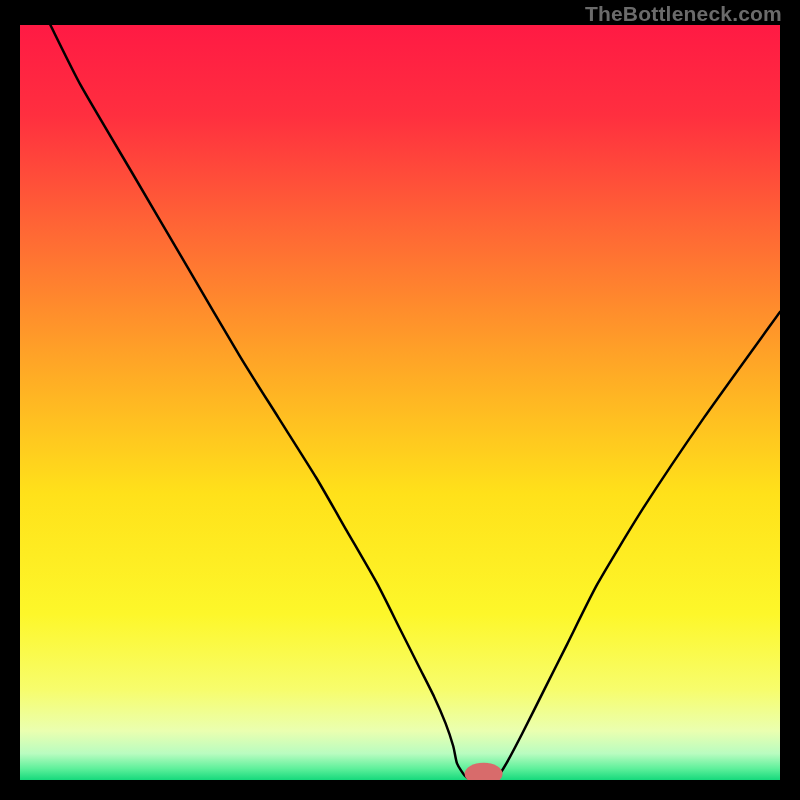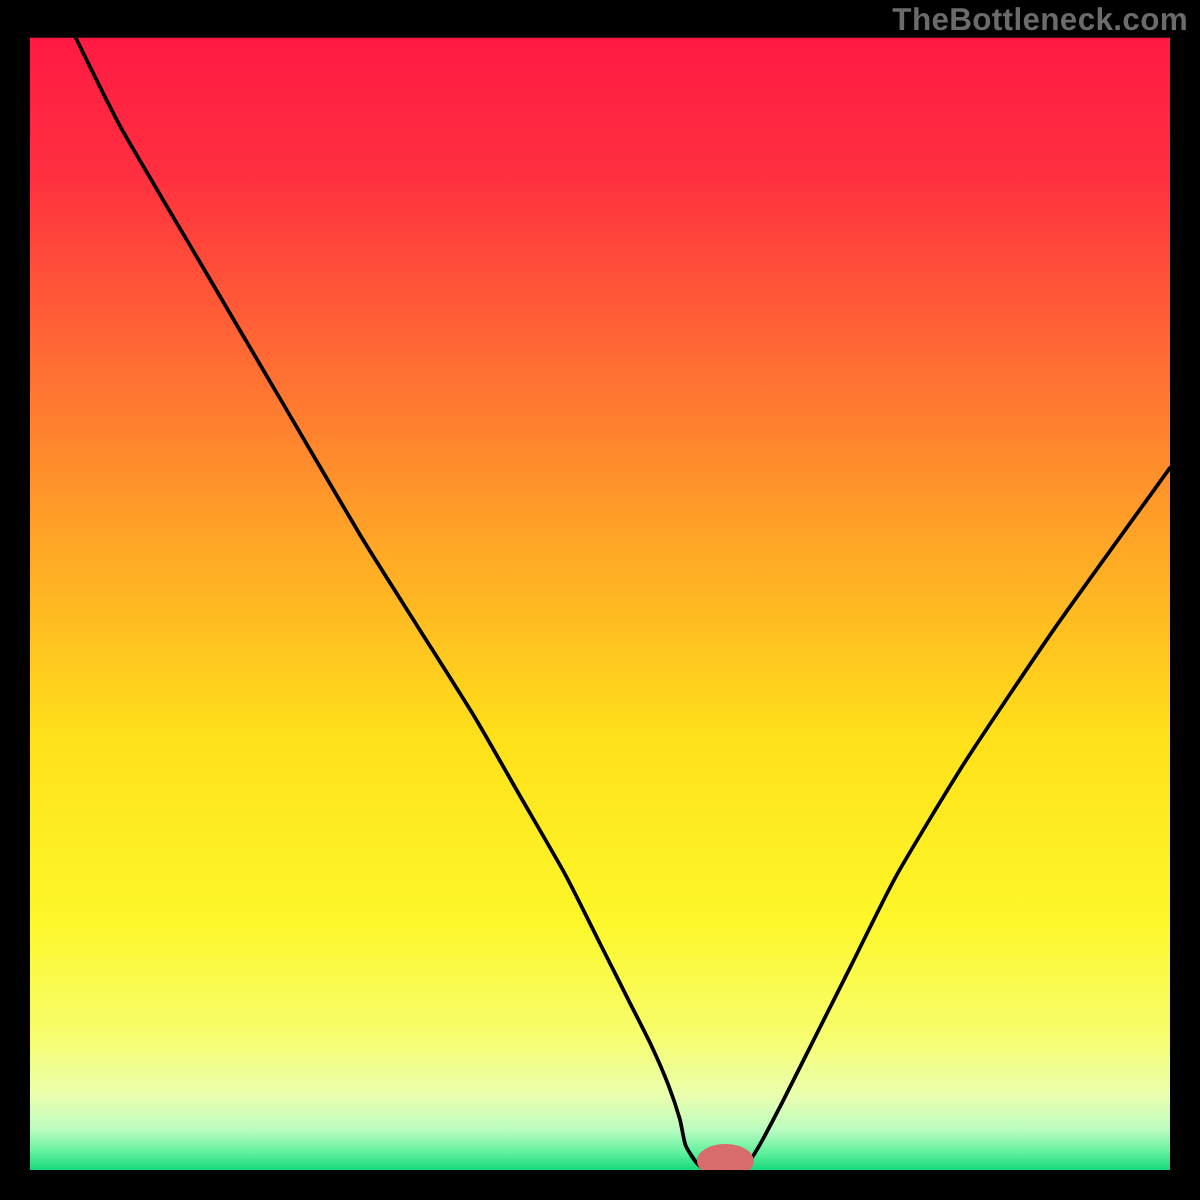--- a/index.html
+++ b/index.html
@@ -13,21 +13,21 @@
   }
   .frame {
     position: relative;
     width: 800px;
     height: 800px;
     background: #000;
   }
   .watermark {
     position: absolute;
     top: 2px;
-    right: 8px;
+    right: 18px;
     font-size: 21px;
     font-weight: 600;
     color: #6b6b6b;
     letter-spacing: 0.2px;
     z-index: 10;
   }
   .plot-wrap {
     position: absolute;
     left: 20px;
     top: 25px;

